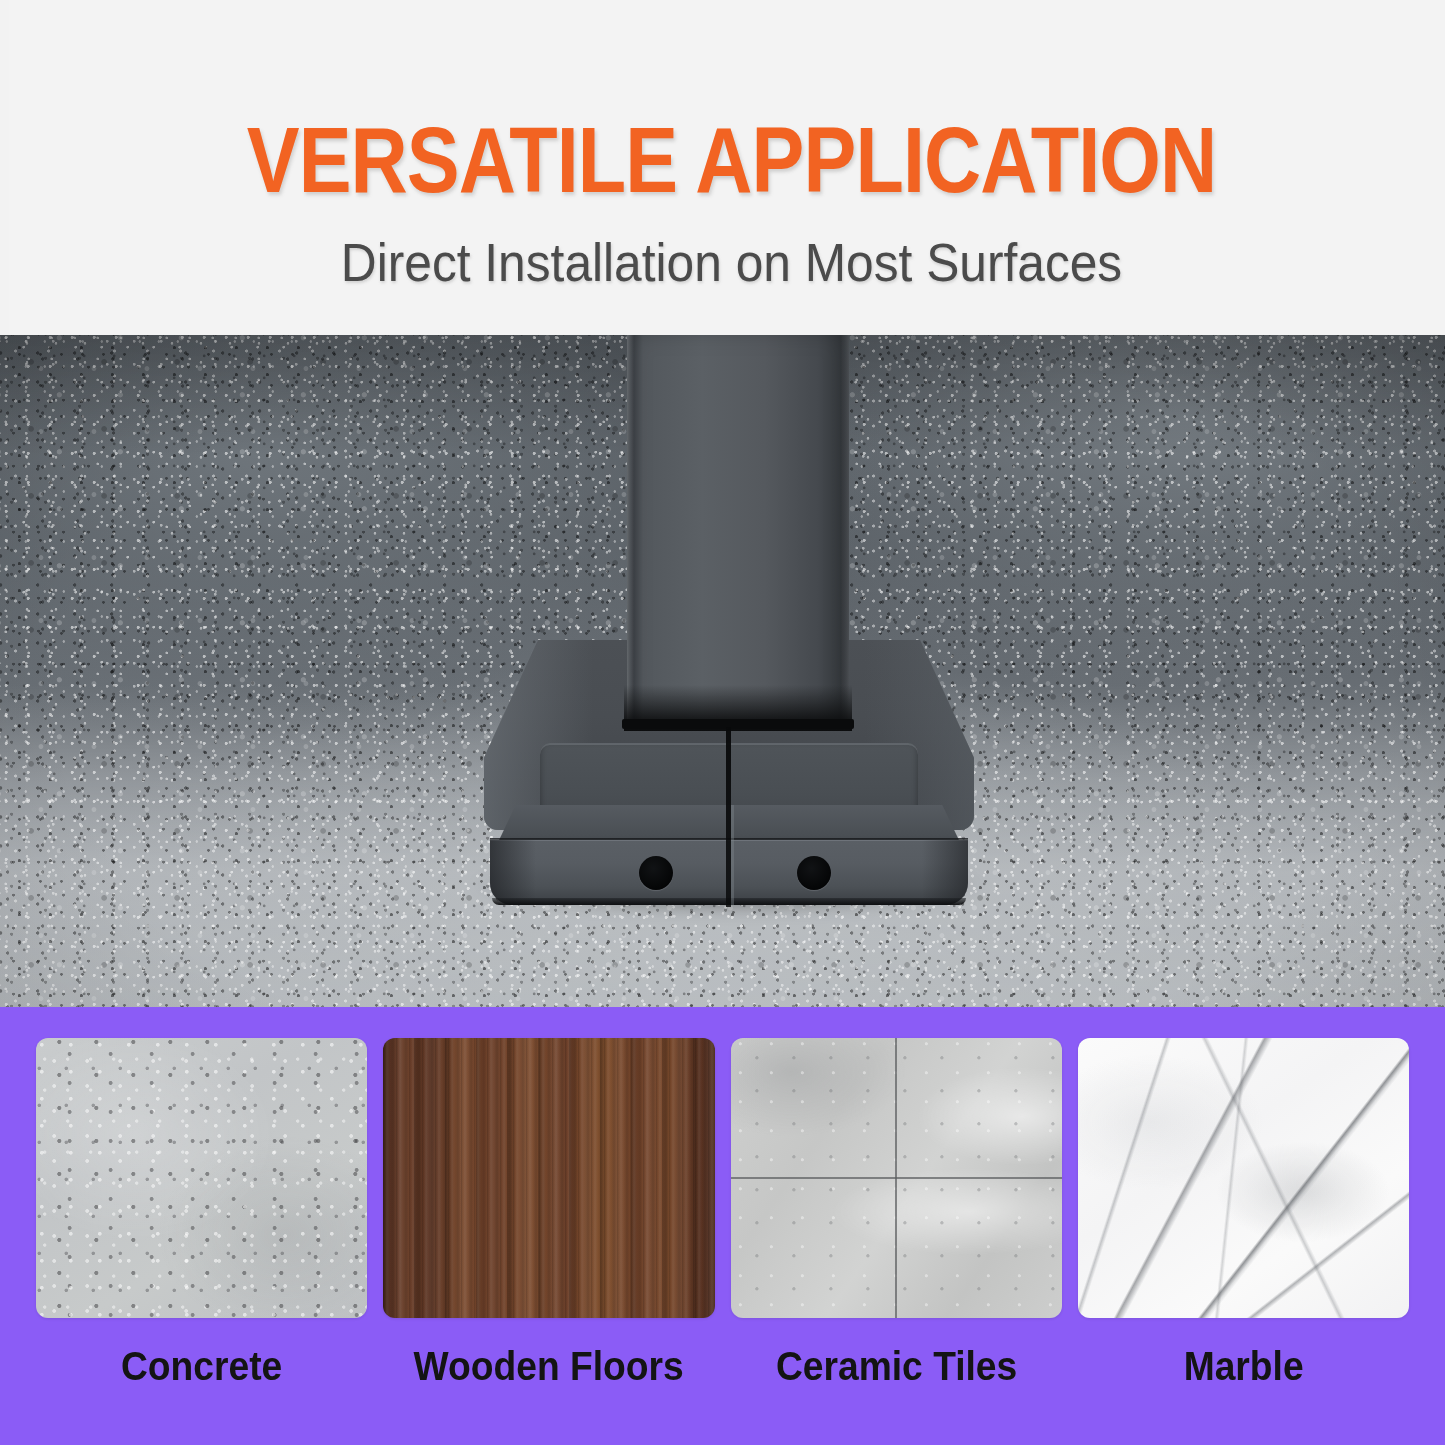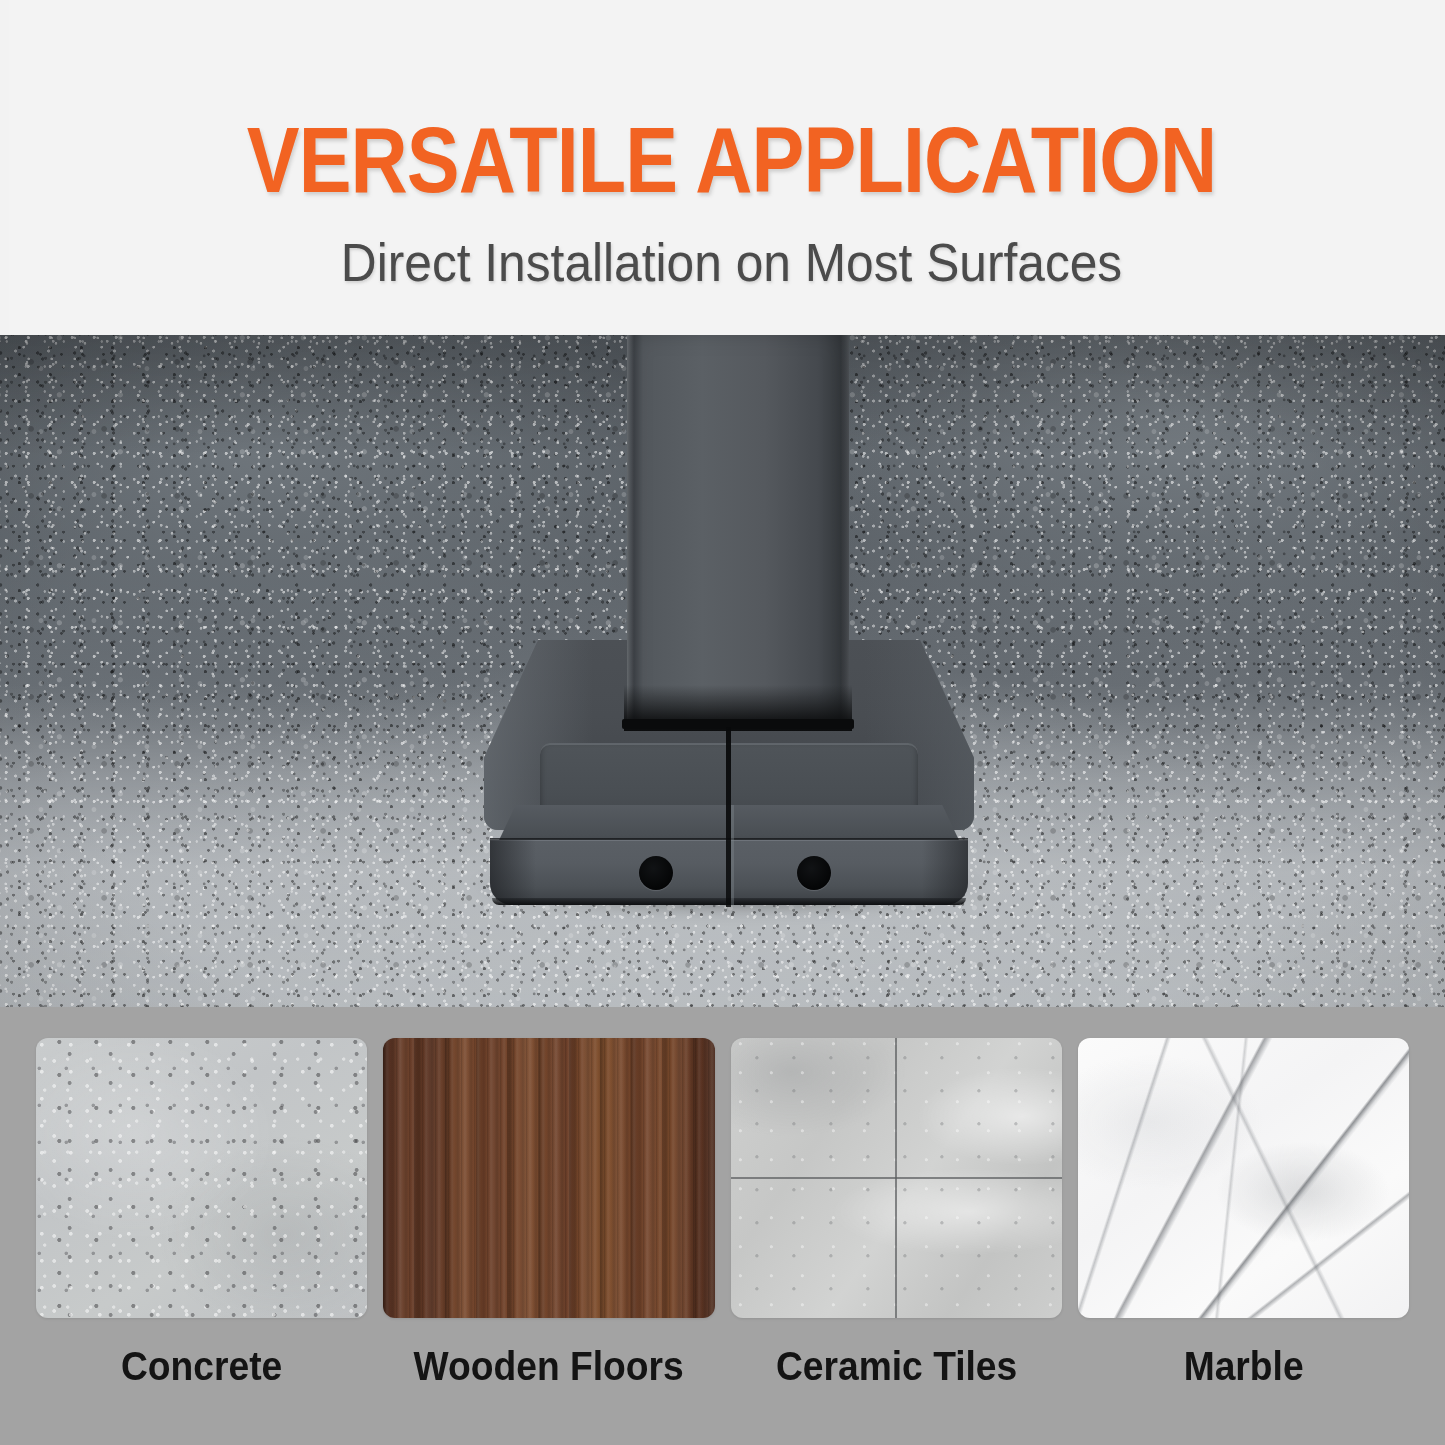--- a/index.html
+++ b/index.html
@@ -337,21 +337,21 @@
   .bolt-hole.left  { left: 639px; }
   .bolt-hole.right { left: 797px; }
 
   
   .swatch-strip {
     position: absolute;
     left: 0;
     top: 1007px;
     width: 1445px;
     height: 438px;
-    background: #a3a3a3;
+    background: #8b5cf6;
   }
   .swatches {
     position: absolute;
     left: 36px;
     top: 31px;
     width: 1373px;
     display: flex;
     gap: 16px;
   }
   .swatch {

